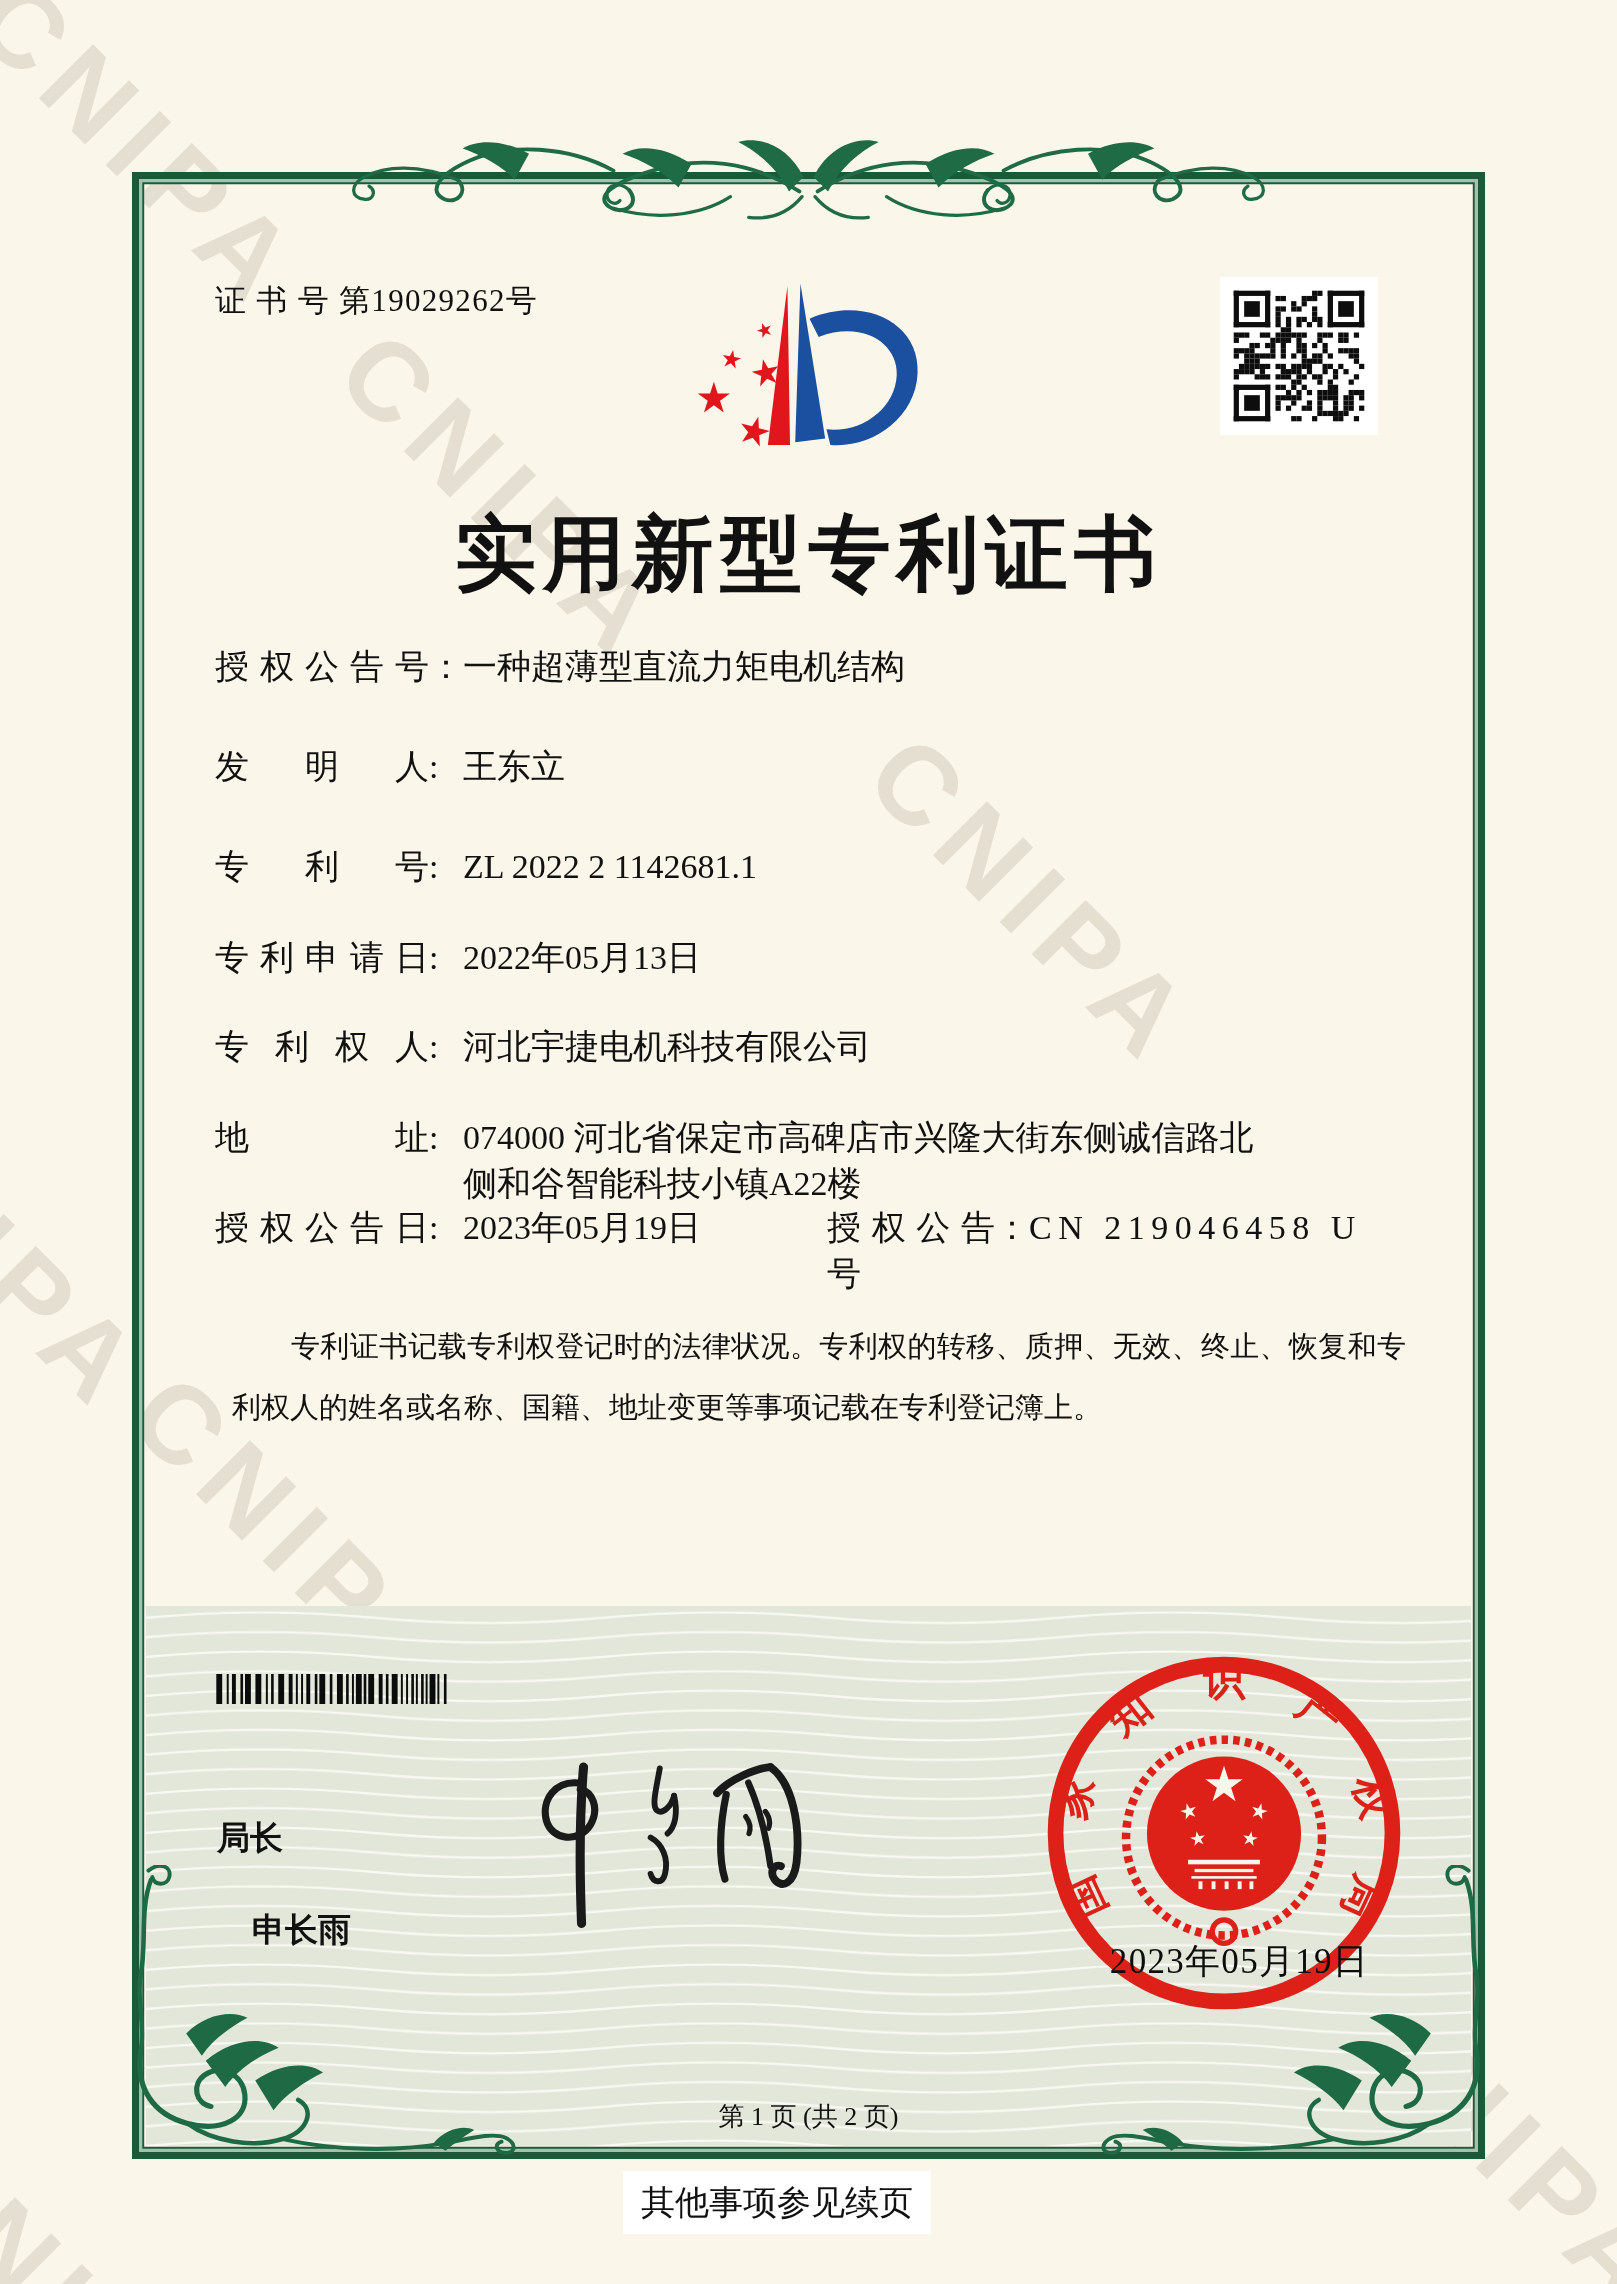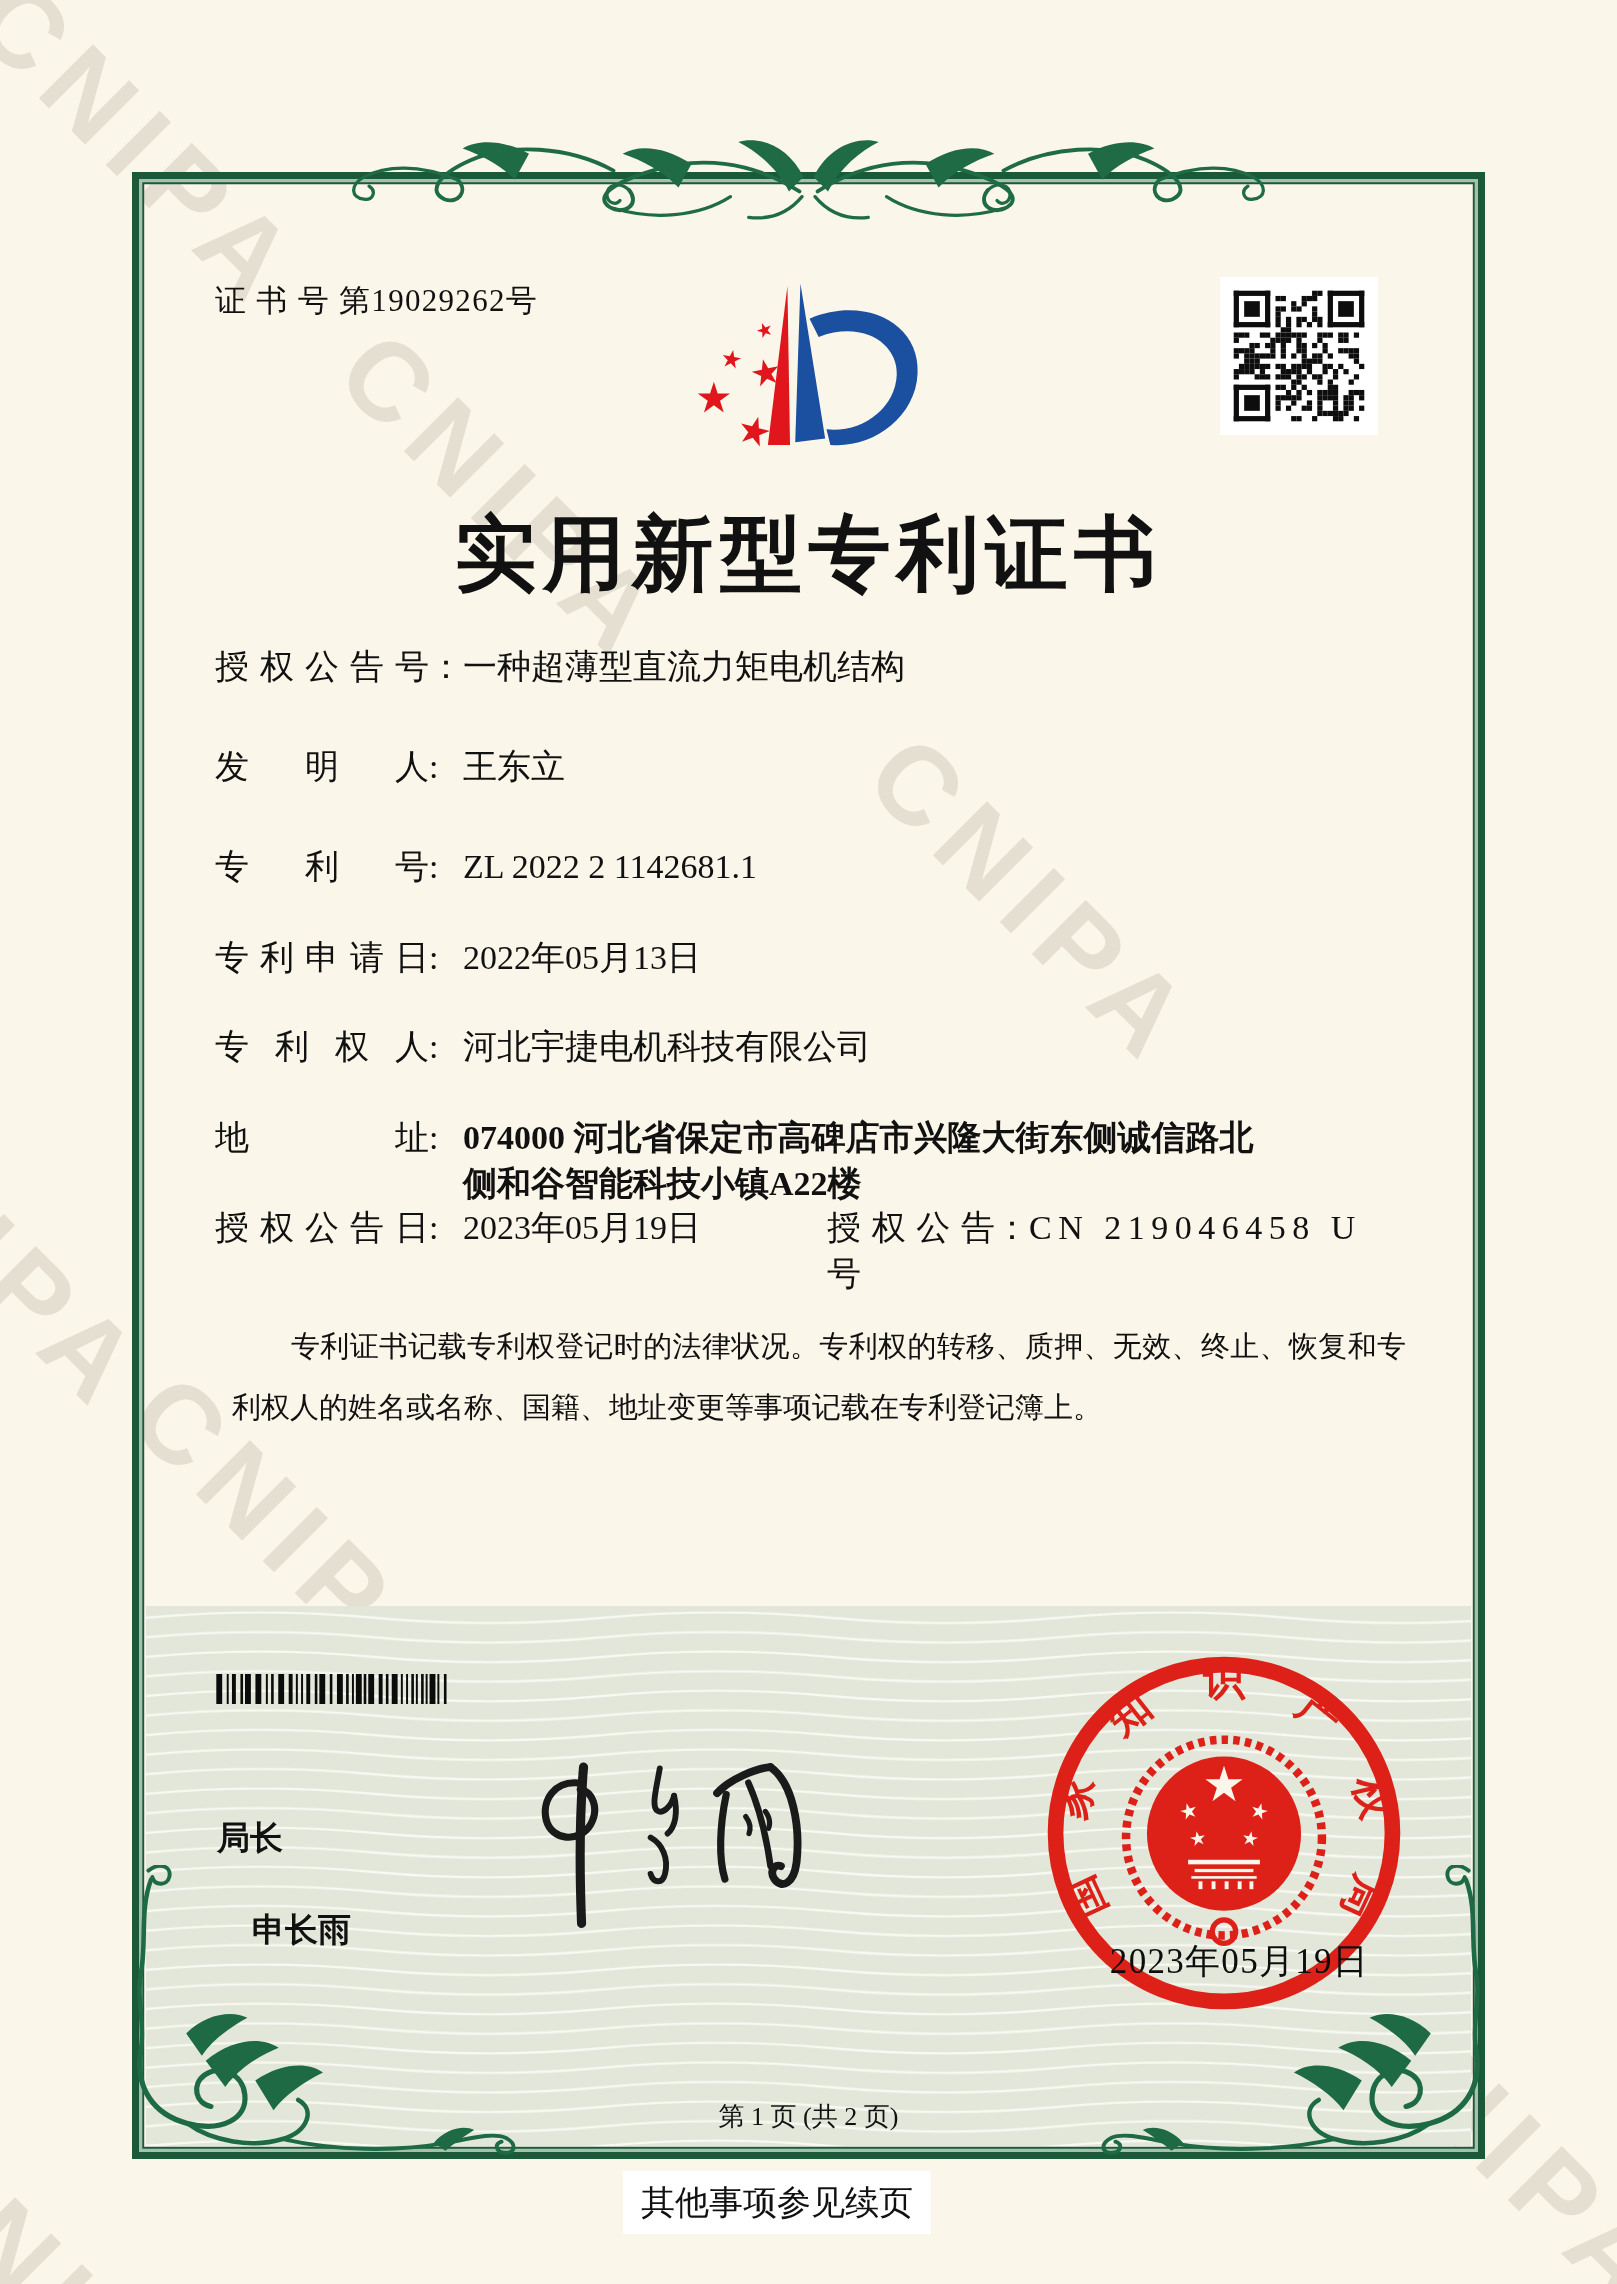--- a/index.html
+++ b/index.html
@@ -31,21 +31,21 @@
   .logo{position:absolute;z-index:3;left:691px;top:277px;}
   .qr{position:absolute;z-index:3;left:1220px;top:277px;width:158px;height:158px;background:#fff;}
   .title{
     position:absolute;z-index:3;left:0;right:0;top:500px;text-align:center;
     font-size:82px;font-weight:700;letter-spacing:6.5px;
   }
   .row{position:absolute;z-index:3;left:215px;font-size:34px;line-height:46px;display:flex;align-items:flex-start;}
   .flabel{display:inline-block;width:214px;text-align:justify;text-align-last:justify;flex:none;}
   .fcolon{display:inline-block;width:34px;flex:none;}
   .fvalue{display:inline-block;}
-  .addr span{display:block;font-weight:bold;}
+  .addr span{display:block;}
   .row.grant{left:827px;}
   .row.grant .flabel{width:168px;}
   .row.grant .fvalue{letter-spacing:6.5px;}
   .paras{
     position:absolute;z-index:3;left:232px;top:1316px;width:1174px;
     font-size:29px;line-height:61px;text-align:justify;
   }
   .paras p{margin:0;text-indent:59px;}
   .barcode{position:absolute;z-index:3;left:215px;top:1674px;}
   .director{position:absolute;z-index:3;left:217px;font-family:"Liberation Sans","DejaVu Sans",sans-serif;font-weight:700;font-size:33px;}

